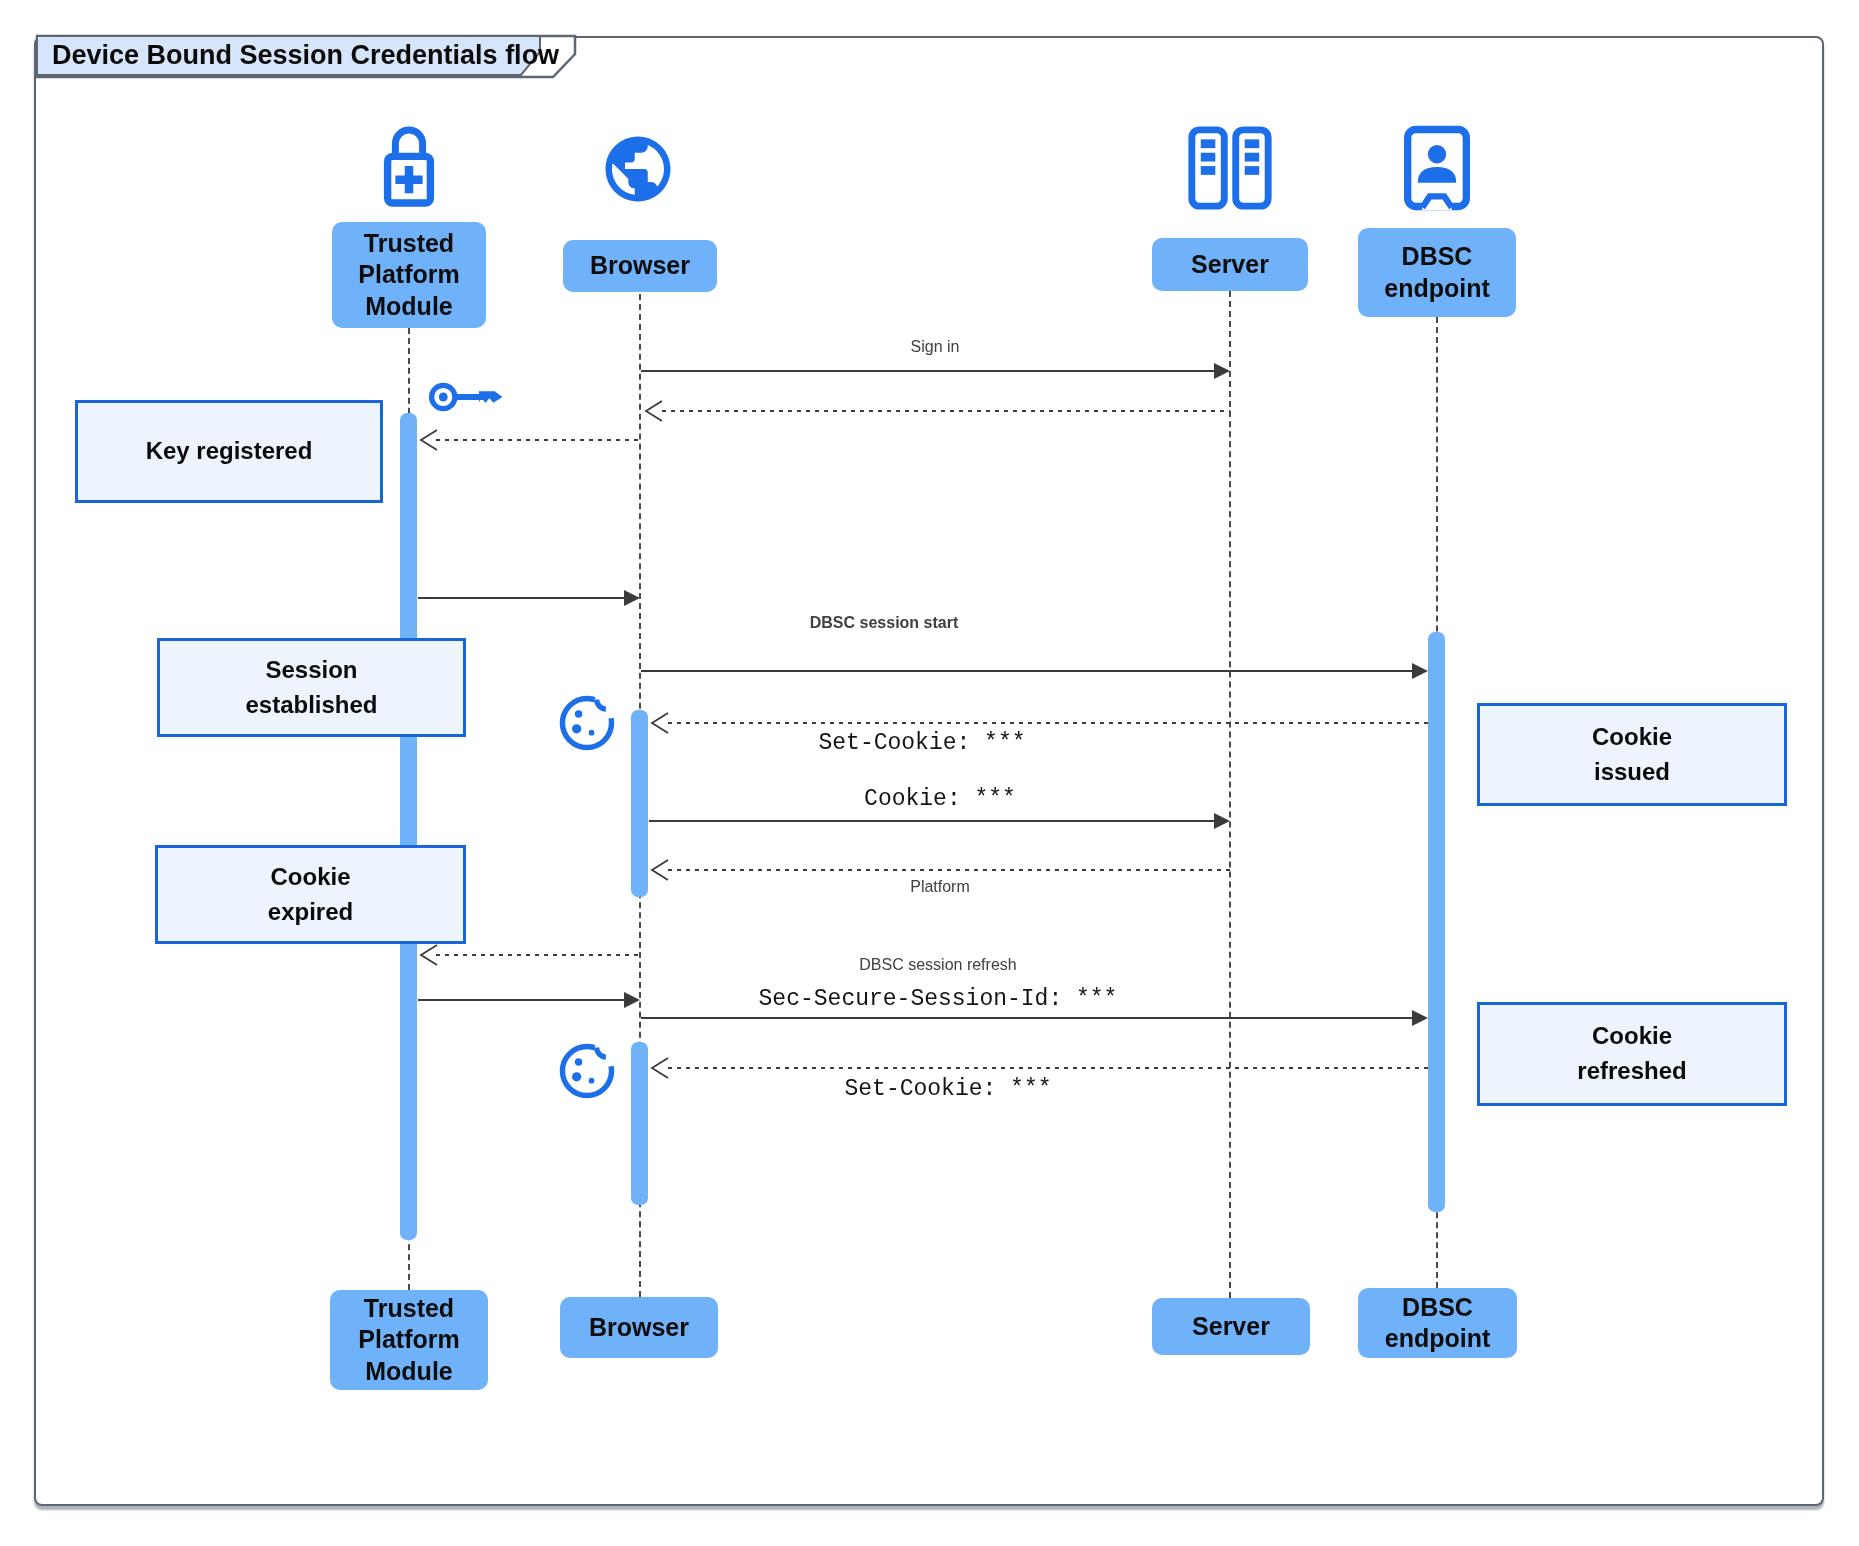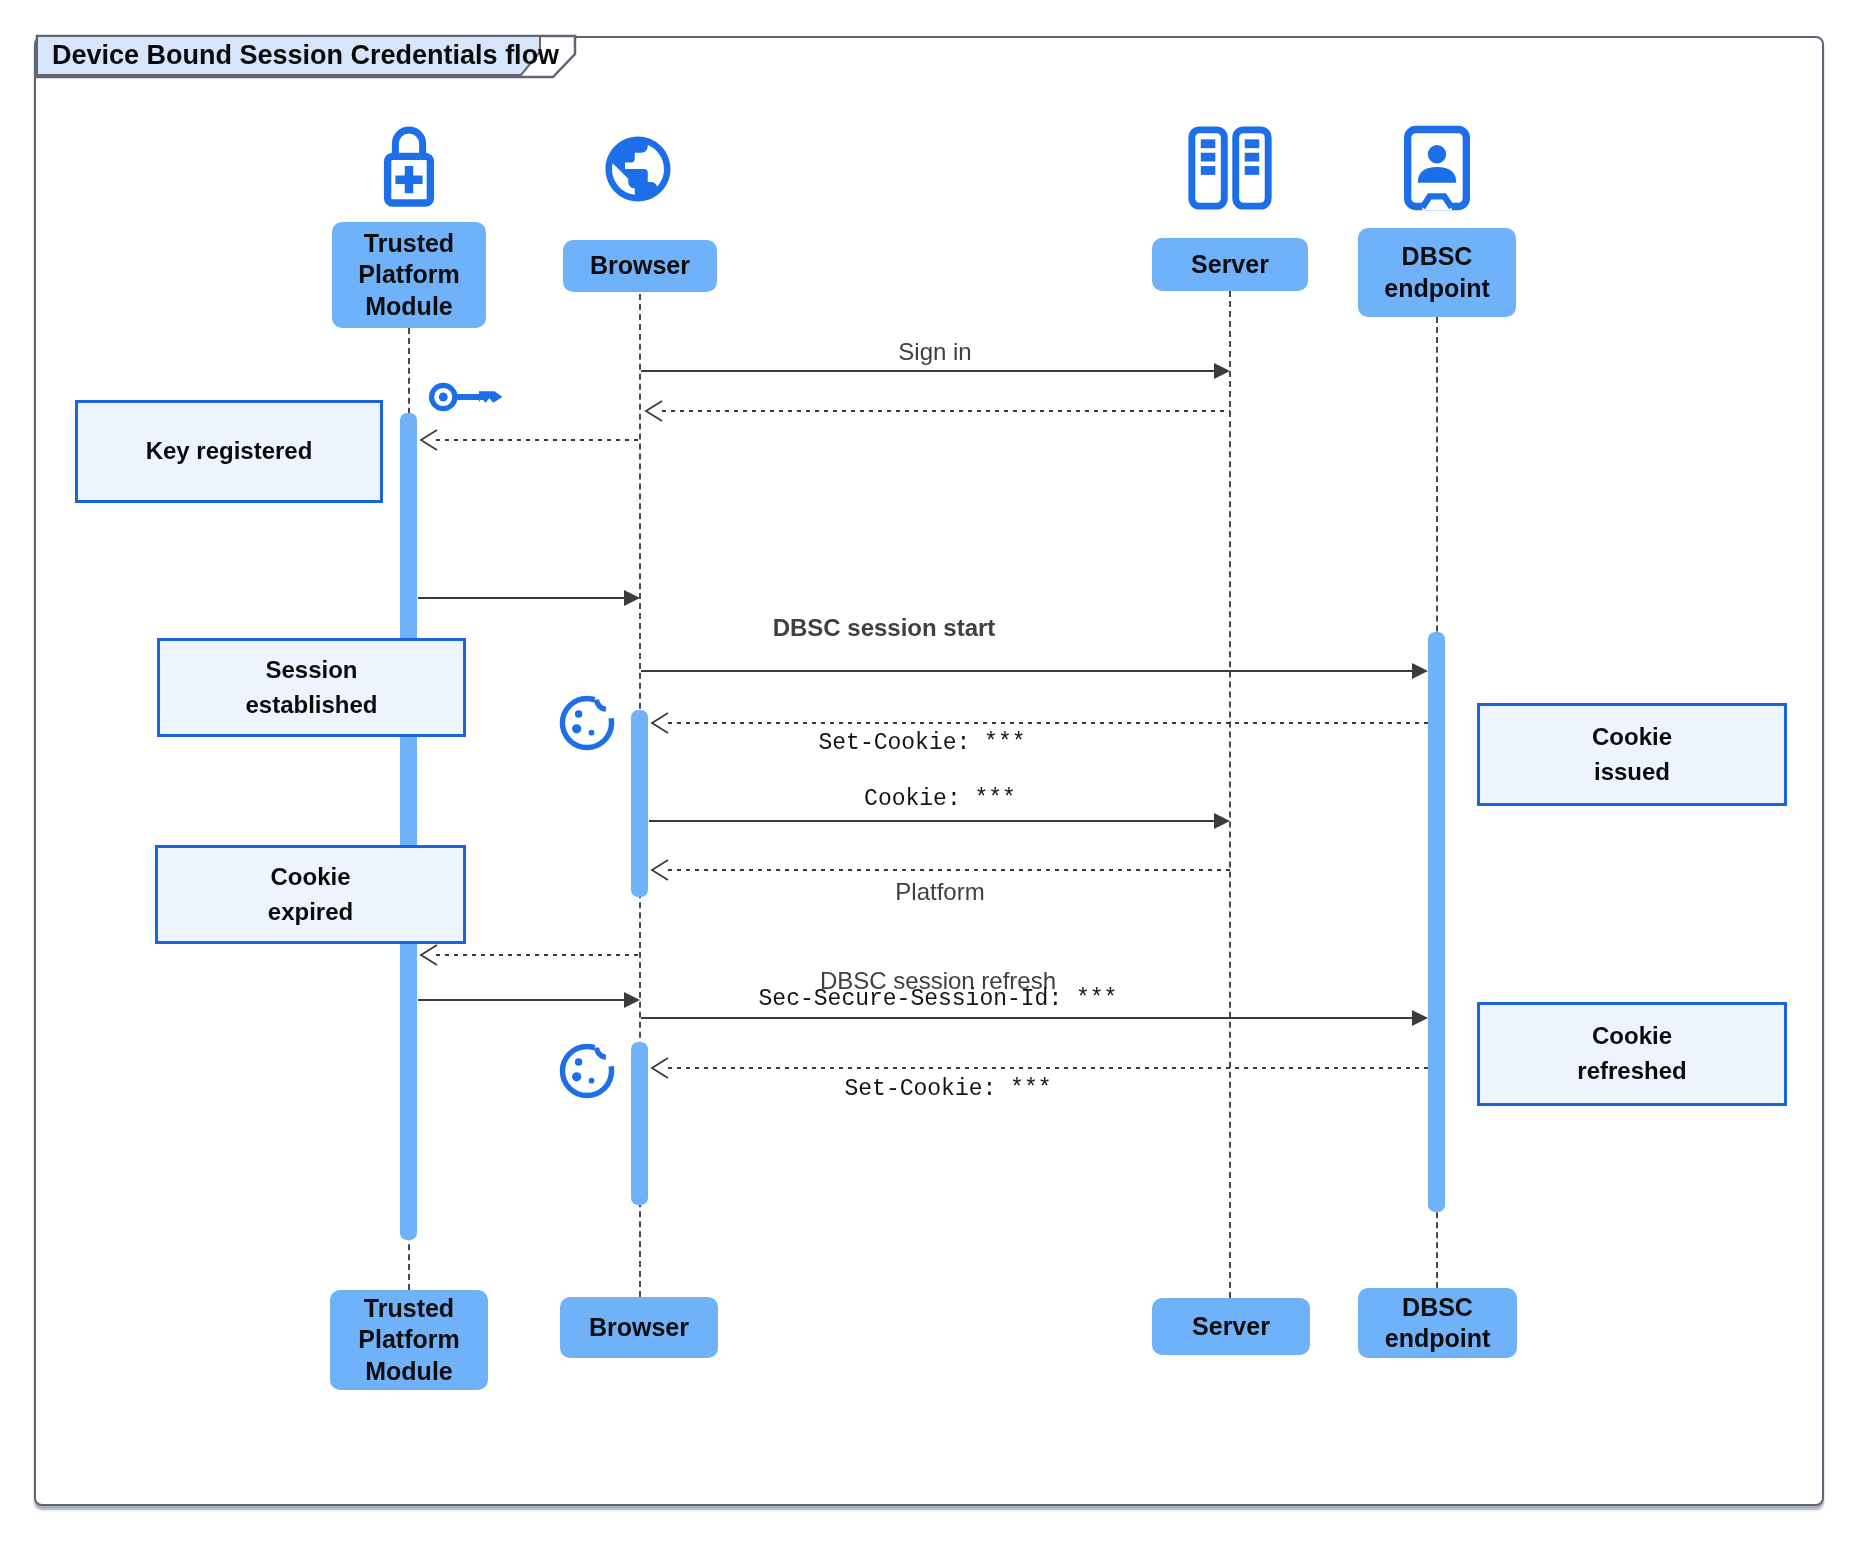--- a/index.html
+++ b/index.html
@@ -15,21 +15,21 @@
             font-size:25px;color:#0d0d0d;white-space:pre-line;line-height:1.25;}
   .note{position:absolute;background:var(--noteFill);border:3px solid var(--noteBorder);
         display:flex;align-items:center;justify-content:center;text-align:center;
         font-weight:700;font-size:24px;color:#0b0b0b;white-space:pre-line;line-height:1.45;}
   .msgline-solid{position:absolute;height:2px;background:#3b3b3b;}
   .msgline-dashed{position:absolute;height:2px;
         background:repeating-linear-gradient(90deg,#3b3b3b 0 4px,transparent 4px 9px);}
   .arrow-filled{position:absolute;width:0;height:0;border-top:8px solid transparent;
         border-bottom:8px solid transparent;border-left:16px solid #3b3b3b;}
   .arrow-open{position:absolute;}
-  .msglabel-sans{position:absolute;text-align:center;font-size:24px;color:#404040;}
+  .msglabel-sans{position:absolute;text-align:center;font-size:16px;color:#404040;}
   .msglabel-mono{position:absolute;text-align:center;font-size:23px;color:#141414;
         font-family:"Liberation Mono","DejaVu Sans Mono",monospace;}
   .icon{position:absolute;}
   svg{display:block;}
 </style>
 </head>
 <body>
 
 <div class="canvas">
 
@@ -174,21 +174,21 @@
   <div class="msgline-dashed" style="left:436px;top:954px;width:204px;"></div>
   <div class="arrow-open" style="left:417px;top:943px;">
     <svg width="22" height="24" viewBox="0 0 22 24">
         <path d="M20 2 L4 12 L20 22" fill="none" stroke="#3b3b3b" stroke-width="1.8"></path>
       </svg>
   </div>
 
   <div class="msgline-solid" style="left:418px;top:999px;width:208px;"></div>
   <div class="arrow-filled" style="left:624px;top:992px;"></div>
 
-  <div class="msglabel-sans" style="left:788px;top:956px;width:300px;margin-top:11px;">DBSC session refresh</div>
+  <div class="msglabel-sans" style="left:788px;top:956px;width:300px;">DBSC session refresh</div>
   <div class="msglabel-mono" style="left:738px;top:986px;width:400px;">Sec-Secure-Session-Id: ***</div>
   <div class="msgline-solid" style="left:641px;top:1017px;width:773px;"></div>
   <div class="arrow-filled" style="left:1412px;top:1010px;"></div>
 
   <div class="msgline-dashed" style="left:668px;top:1067px;width:760px;"></div>
   <div class="arrow-open" style="left:648px;top:1056px;">
     <svg width="22" height="24" viewBox="0 0 22 24">
         <path d="M20 2 L4 12 L20 22" fill="none" stroke="#3b3b3b" stroke-width="1.8"></path>
       </svg>
   </div>

